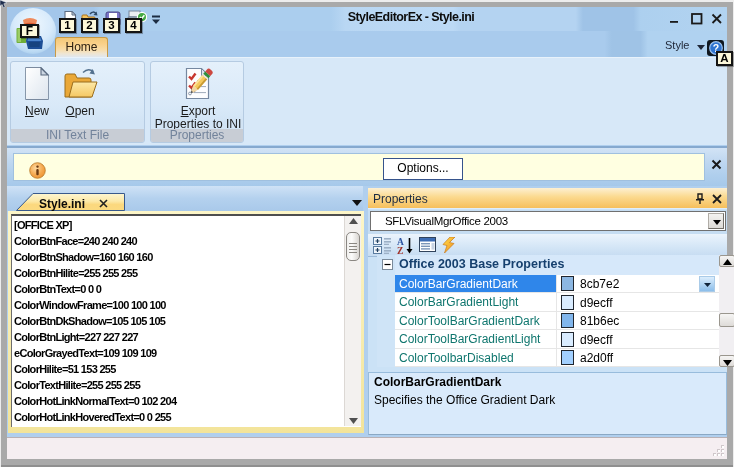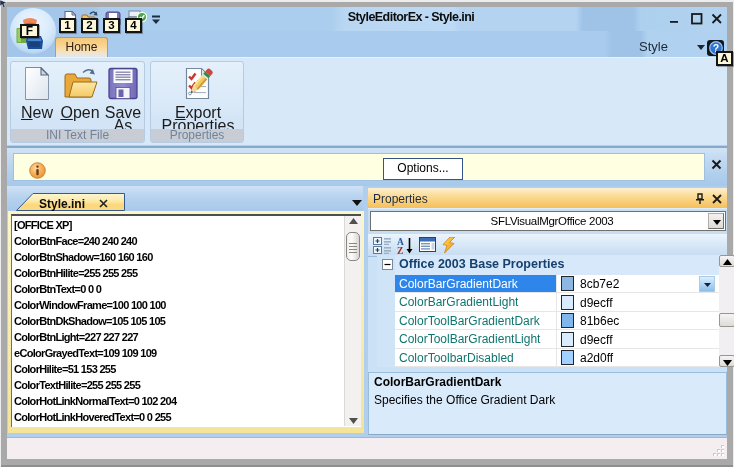--- a/index.html
+++ b/index.html
@@ -15,21 +15,21 @@
   background:linear-gradient(90deg,#a3c6ea 0%,#a3c6ea 12%,#abceee 13%,#abceee 45%,#b9d7f3 47%,#bcd9f5 62%,#b4d3f1 63%,#b4d3f1 79%,#9fc3e7 80%,#9fc3e7 87%,#add0ef 88%,#b2d3f0 100%); }
 #title { position:absolute; left:338px; top:3px; width:132px; text-align:center; font-size:12.5px; font-weight:bold; color:#0c0c0c; letter-spacing:-0.55px; white-space:nowrap;}
 
 #tabrow { position:absolute; left:0; top:24px; width:720px; height:26px;
   background:linear-gradient(90deg,#a2c5e9 0%,#a2c5e9 13%,#a9cbed 14%,#a9cbed 83%,#9fc3e6 84%,#9fc3e6 88%,#b0d2f0 89%,#b0d2f0 100%); }
 
 #ribbon { position:absolute; left:0; top:50px; width:720px; height:88px; background:#d7e8f8; border-top:1px solid #e8f2fb; }
 .rgroup { position:absolute; top:3px; height:82px; border:1px solid #b5cbe2; border-radius:3px;
   background:linear-gradient(180deg,#e4f0fb 0%,#d9e9f8 55%,#d2e4f5 74%,#d2e4f5 100%); overflow:hidden; }
 .rlabel { position:absolute; left:0; bottom:0; width:100%; height:13px; background:#c8cdd5; color:#72839b; font-size:12px; text-align:center; line-height:13px; }
-.rbtn { position:absolute; top:3px; text-align:center; font-size:16px; color:#1b1b1b; }
+.rbtn { position:absolute; top:3px; text-align:center; font-size:12px; color:#1b1b1b; }
 .rbtn .lbl { margin-top:2px; line-height:13px; }
 u { text-decoration:underline; }
 
 #belt { position:absolute; left:0; top:139px; width:720px; height:40px; background:linear-gradient(180deg,#d2e3f5 0%,#c2d9f1 30%,#b0cfed 70%,#a6c9ea 100%); border-top:2px solid #86a9cf; }
 #infobar { position:absolute; left:6px; top:5px; width:692px; height:28px; background:#ffffe1; border:1px solid #a0c0df; }
 #optbtn { position:absolute; left:369px; top:4px; width:80px; height:22px; background:#fff; border:1px solid #36538c; font-size:12px; text-align:center; line-height:18px; color:#000; }
 
 #main { position:absolute; left:0; top:179px; width:720px; height:250px; background:#b0cfee; }
 
 #ltabrow { position:absolute; left:0; top:0; width:356px; height:25px;
@@ -37,21 +37,21 @@
 #lbox { position:absolute; left:1px; top:25px; width:356px; height:222px; background:#f8eda8;
   background:linear-gradient(180deg,#fdf6c8,#f3e49a); }
 #ltext { position:absolute; left:3px; top:3px; right:3px; bottom:6px; background:#fff; border-top:2px solid #4e4e4e; border-left:1px solid #6e6e6e; overflow:hidden;
   font-size:11px; font-weight:bold; line-height:16px; letter-spacing:-0.7px; color:#000; padding:0.5px 0 0 2px; white-space:pre; }
 
 #rpanel { position:absolute; left:361px; top:2px; width:359px; height:247px; background:#cbe2f6; }
 #phdr { position:absolute; left:0; top:0; width:359px; height:21px;
   background:linear-gradient(180deg,#fdf0d2 0%,#fbd98e 45%,#f6bf5c 100%); border-bottom:1px solid #e0eefa;
   font-size:12px; color:#1e2c42; line-height:22px; }
 #pcombo-area { position:absolute; left:0; top:22px; width:359px; height:24px; background:#c6ddf2; }
-#pcombo { position:absolute; left:2px; top:1px; width:356px; height:20px; background:#fff; border:1px solid #707070; font-size:11.5px; letter-spacing:-0.3px; line-height:18px; color:#000; padding-left:8px;text-align:center; }
+#pcombo { position:absolute; left:2px; top:1px; width:356px; height:20px; background:#fff; border:1px solid #707070; font-size:11.5px; letter-spacing:-0.3px; line-height:18px; color:#000; padding-left:14px; }
 #ptoolbar { position:absolute; left:0; top:46px; width:359px; height:23px;
   background:linear-gradient(180deg,#ecf4fc 0%,#d9e9f8 45%,#c6dcf2 100%); border-bottom:1px solid #9dbbd9; }
 #pgrid { position:absolute; left:9px; top:67px; width:359px; height:112px; background:#fff; }
 #pdesc { position:absolute; left:0; top:184px; width:359px; height:63px; background:#d9eafb; border:1px solid #98bcdc; border-bottom-color:#8aa8c4; font-size:12px; color:#000; }
 
 #statusbar { position:absolute; left:0; top:430px; width:720px; height:22px; background:#f5eef1; border-top:1px solid #b9b1b5; }
 .keytip { position:absolute; background:#fdf8da; border:2px solid #141414; box-shadow:0.5px 1px 0.5px rgba(0,0,0,0.3); color:#000; font-size:11.5px; font-weight:bold; width:17px; height:15px; text-align:center; line-height:11px; z-index:30; }
 #lscroll { position:absolute; right:3px; top:5px; bottom:7px; width:17px; background:#f3f1ef; border-left:1px solid #dcd8d4; z-index:5; }
 .sarrow { position:absolute; left:0; width:17px; text-align:center; } .sarrow svg{display:block;margin:0 auto}
 #lthumb { position:absolute; left:1px; top:16px; width:14px; height:29px; background:linear-gradient(90deg,#f0efed 0%,#fcfcfb 40%,#d8d5d1 100%); border:1px solid #8a8782; border-radius:5px; }
@@ -128,21 +128,21 @@
       <rect x="1" y="0.5" width="8" height="2" fill="#1c2c42"></rect>
       <path d="M1 4.5 L9 4.5 L5 9 Z" fill="#1c2c42"></path>
     </svg>
 
   <div class="keytip" style="left:52px;top:11px">1</div>
   <div class="keytip" style="left:74px;top:11px">2</div>
   <div class="keytip" style="left:96px;top:11px">3</div>
   <div class="keytip" style="left:118px;top:11px">4</div>
   <div id="tabrow">
     <div id="hometab"><span>Home</span></div>
-    <div class="abs" style="left:632px;top:8px;font-size:13px;color:#1e2636">Style</div>
+    <div class="abs" style="left:658px;top:8px;font-size:11px;color:#1e2636">Style</div>
     <svg class="abs" style="left:690px;top:14px" width="8" height="5" viewBox="0 0 8 5">
         <path d="M0 0 L8 0 L4 5 Z" fill="#1e2636"></path>
       </svg>
     <div class="abs" style="left:700px;top:9px;width:17px;height:16px;background:#101820;border-radius:3px"></div>
     <svg class="abs" style="left:701.5px;top:10px" width="14" height="14" viewBox="0 0 14 14">
         <circle cx="7" cy="7" r="6.3" fill="#2f74d0" stroke="#9cc2ee" stroke-width="1.2"></circle>
         <text x="7" y="10.8" font-size="10.5" font-weight="bold" fill="#fff" text-anchor="middle" font-family="Liberation Sans">?</text>
       </svg>
     <div class="keytip" style="left:709px;top:20px">A</div>
   </div>
@@ -157,35 +157,20 @@
         <div class="lbl"><u>N</u>ew</div>
       </div>
       <div class="rbtn" style="left:48px;width:42px">
         <svg width="36" height="33" viewBox="0 0 36 33" style="margin-top:2px">
           <path d="M3 30 L3 9 Q3 7 5 7 L13 7 L15 11 L27 11 Q29 11 29 13 L29 30 Z" fill="#eaa838" stroke="#9a6d1c"></path>
           <path d="M7 30 L11 15 L35 15 L30 30 Z" fill="url(#fgrad)" stroke="#9a6d1c"></path>
           <path d="M21 5.5 Q26 0.5 31.5 4.5" fill="none" stroke="#53718f" stroke-width="1.4"></path>
           <path d="M30.5 2 L33 7.5 L27.5 6.5 Z" fill="#53718f"></path>
         </svg>
         <div class="lbl"><u>O</u>pen</div>
-      </div>
-      <div class="rbtn" style="left:91px;width:42px">
-        <svg width="30" height="33" viewBox="0 0 30 33" style="margin-top:2px">
-          <path d="M3 1.5 h24 q2 0 2 2 v26 q0 2 -2 2 h-24 q-2 0 -2 -2 v-26 q0 -2 2 -2 z" fill="url(#sgrad)" stroke="#4a4490" stroke-width="1.3"></path>
-          <rect x="5.5" y="2.5" width="19" height="13.5" fill="#fbfbfd"></rect>
-          <g fill="#8c8ab0">
-              <rect x="7.5" y="4.5" width="15" height="1.4"></rect>
-              <rect x="7.5" y="7" width="15" height="1.4"></rect>
-              <rect x="7.5" y="9.5" width="15" height="1.4"></rect>
-              <rect x="7.5" y="12" width="15" height="1.4"></rect>
-            </g>
-          <rect x="8" y="20.5" width="14" height="11" fill="#f6f6fa" stroke="#55509a" stroke-width="0.8"></rect>
-          <rect x="10.5" y="22.5" width="5" height="7.5" fill="#6a64ae"></rect>
-        </svg>
-        <div class="lbl">Save<br><u>A</u>s</div>
       </div>
       <div class="rlabel">INI Text File</div>
     </div>
     <div class="rgroup" style="left:143px;width:94px">
       <div class="rbtn" style="left:2px;width:90px">
         <svg width="32" height="33" viewBox="0 0 32 33" style="margin-top:2px">
           <path d="M4.5 1.5 h15 l7 7 v23 h-22 z" fill="#fdfdfe" stroke="#7688a0" stroke-width="1.2"></path>
           <path d="M19.5 1.5 l7 7 h-7 z" fill="#dde4ec" stroke="#7688a0"></path>
           <path d="M7 9.5 l2.5 2.5 4-5.5" stroke="#c8372e" stroke-width="2.4" fill="none"></path>
           <path d="M7 18.5 l2.5 2.5 4-5.5" stroke="#c8372e" stroke-width="2.4" fill="none"></path>

